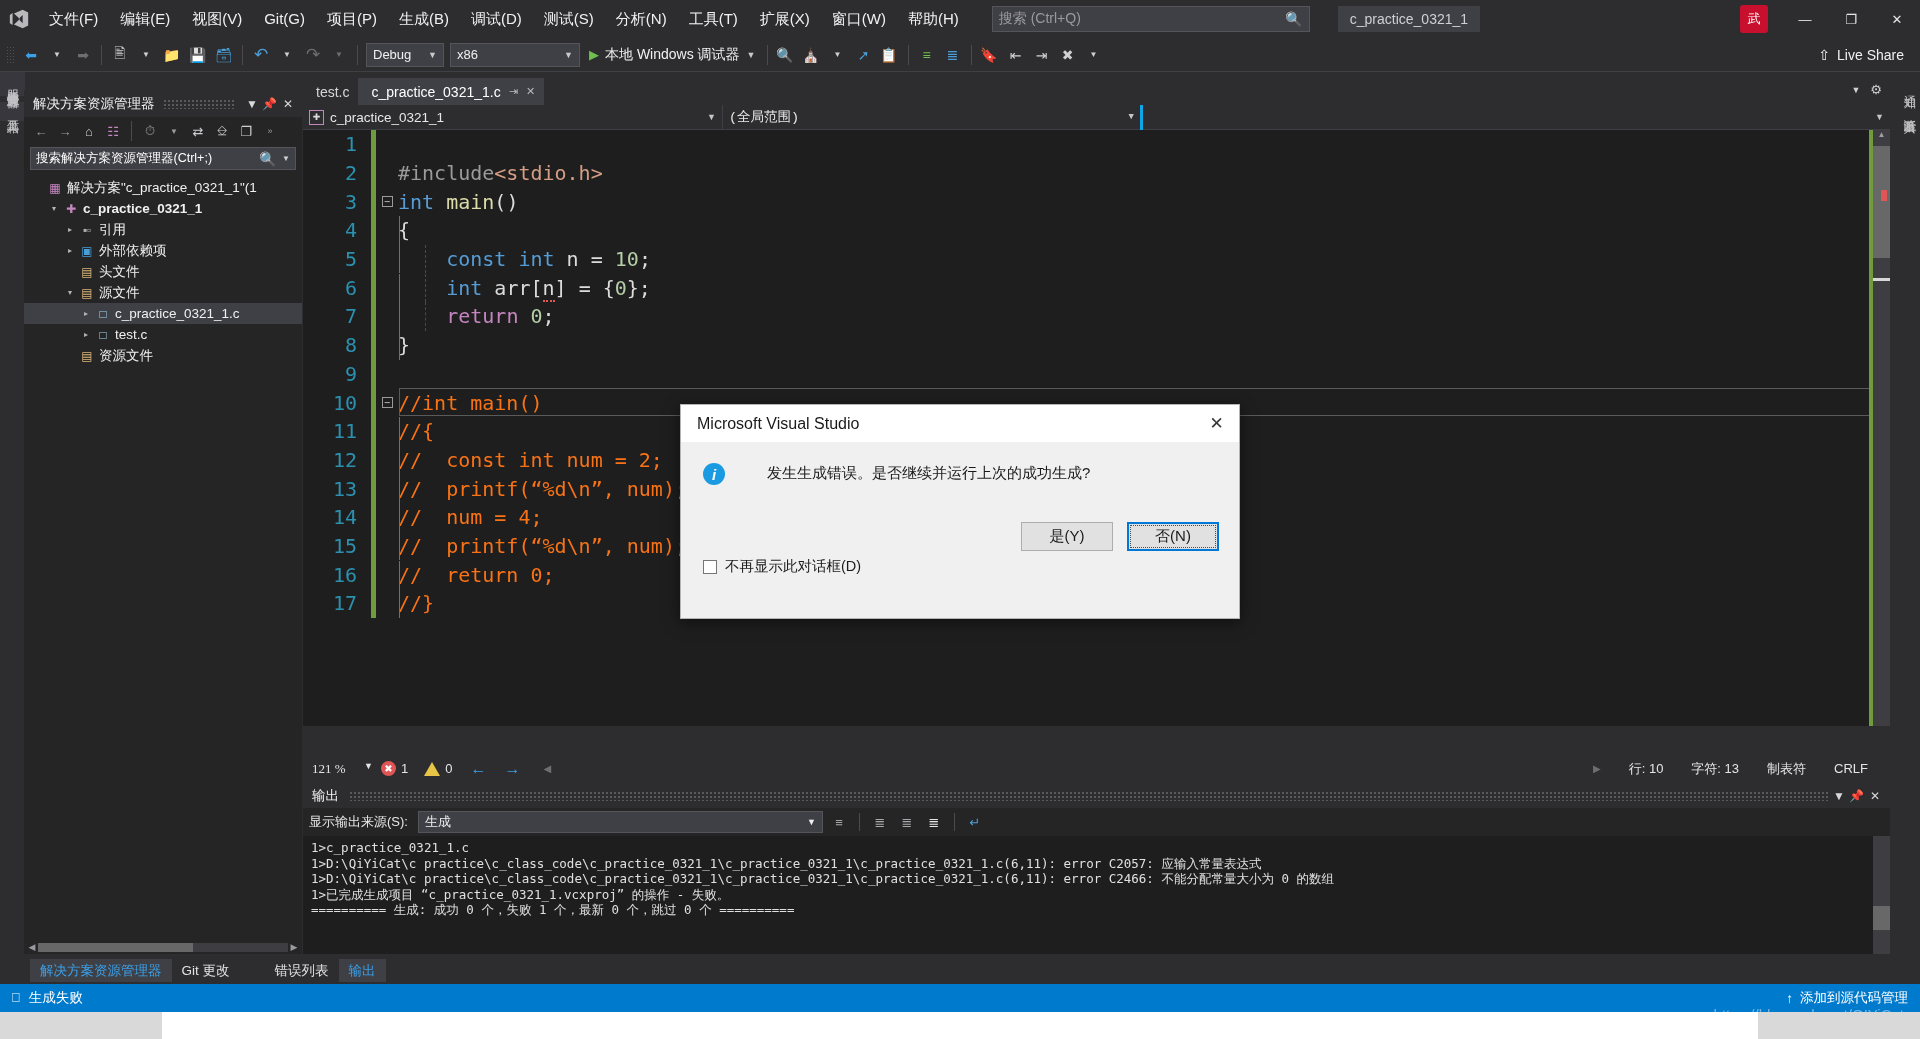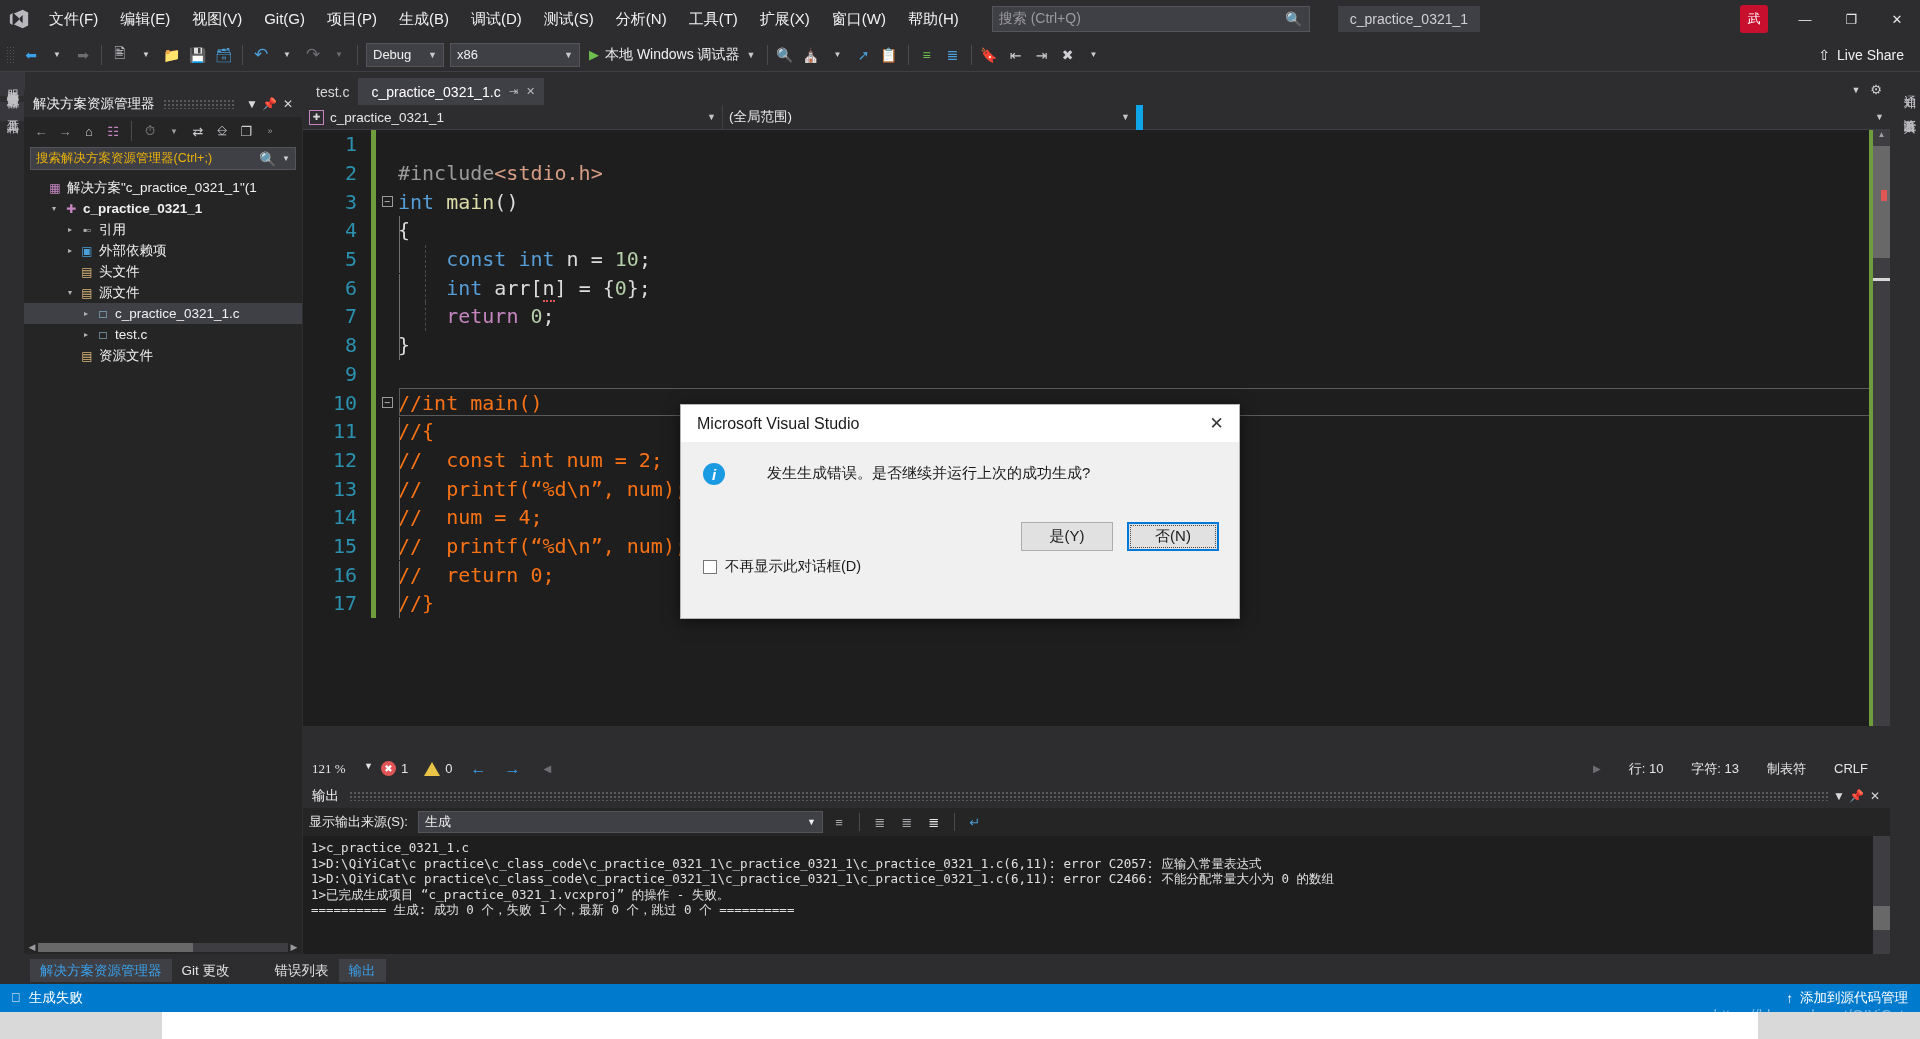--- a/index.html
+++ b/index.html
@@ -105,21 +105,21 @@
   }
   .se-tb-ico {
     width: 22px; height: 22px; display: flex; align-items: center; justify-content: center;
     font-size: 13px; color: #9b9b9f;
   }
   .se-tb-ico.active { color: #cfcfd3; }
   .se-search {
     height: 23px; margin: 2px 6px 4px 6px; background: #3f3f46; border: 1px solid #54545a;
     display: flex; align-items: center; padding: 0 5px;
   }
-  .se-search .ph { flex: 1; font-size: 12.5px; color: #eab308; }
+  .se-search .ph { flex: 1; font-size: 12.5px; color: #ffffff; }
   .tree { flex: 1; overflow: hidden; padding-top: 3px; font-size: 13.5px; }
   .trow { display: flex; align-items: center; height: 21px; padding-right: 6px; white-space: nowrap; }
   .trow.sel { background: #3f3f46; }
   .tw { width: 16px; text-align: center; font-size: 8px; color: #b4b4b8; flex: none; }
   .tico { width: 18px; text-align: center; font-size: 12px; flex: none; margin-right: 3px; }
   .tlbl { color: #f0f0f0; overflow: hidden; text-overflow: ellipsis; }
   .tlbl.bold { font-weight: bold; }
   .se-hscroll {
     height: 14px; background: #252526; display: flex; align-items: center; padding: 0 2px;
   }
@@ -139,21 +139,21 @@
   .tabstrip-right {
     position: absolute; right: 0; top: 0; height: 27px; display: flex; align-items: center;
     gap: 10px; padding-right: 8px; color: #d0d0d4; font-size: 13px;
   }
   .navbar2 {
     height: 25px; background: #2d2d30; display: flex; align-items: center; font-size: 13.5px;
     color: #e8e8e8; border-bottom: 1px solid #3f3f46;
   }
   .nav-seg { display: flex; align-items: center; height: 25px; padding: 0 6px; position: relative; }
   .nav-seg.left { width: 420px; border-right: 1px solid #3f3f46; }
-  .nav-seg.mid  { width: 420px; border-right: 7px solid #0ea5e9; }
+  .nav-seg.mid  { width: 420px; border-right: 3px solid #0ea5e9; font-family: Liberation Mono, monospace; }
   .nav-seg .caret { position: absolute; right: 6px; font-size: 9px; color: #c5c5c9; }
   .nav-ico {
     width: 15px; height: 15px; border: 1.5px solid #c586c0; margin-right: 6px; font-size: 9px;
     display: flex; align-items: center; justify-content: center; color: #dcdcdc; flex: none;
   }
 
   .code-area {
     position: relative; height: 596px; background: #1e1e1e; overflow: hidden;
     font-family: "DejaVu Sans Mono", "Liberation Mono", monospace;
   }

